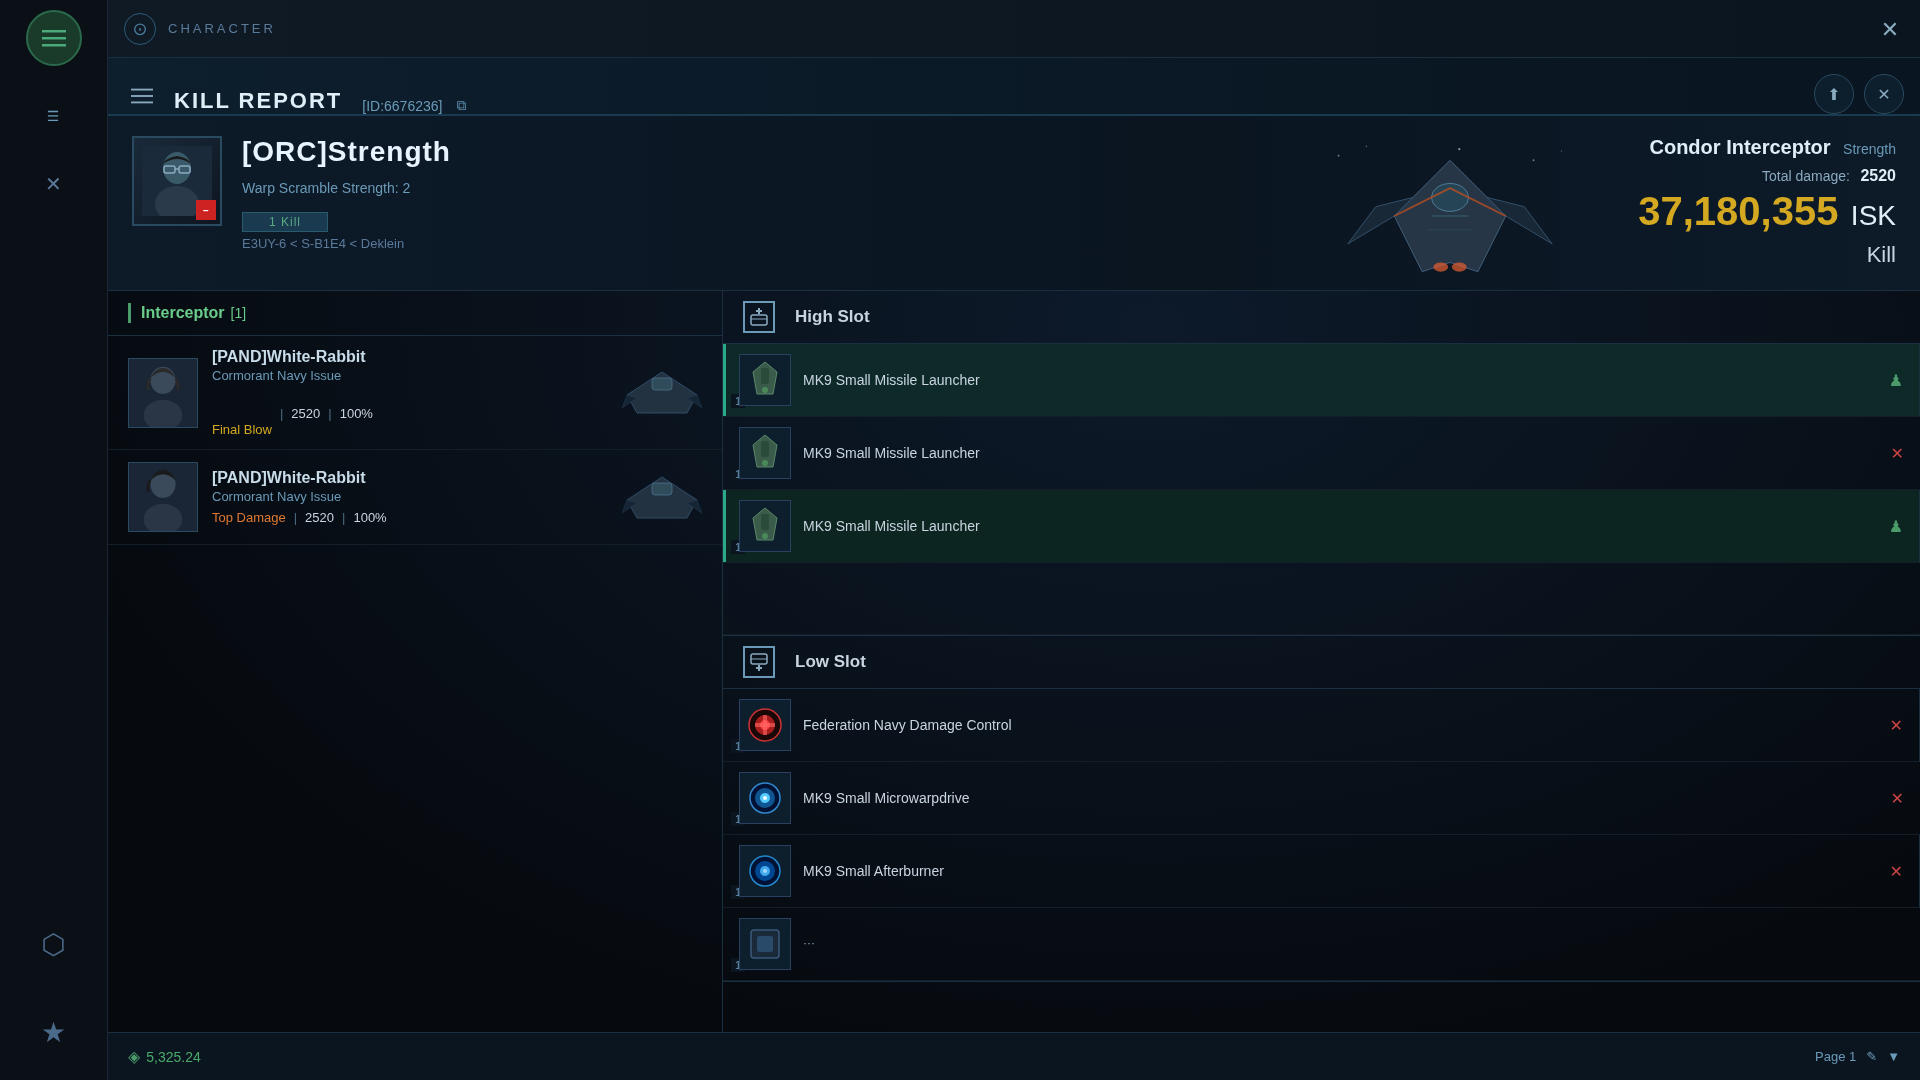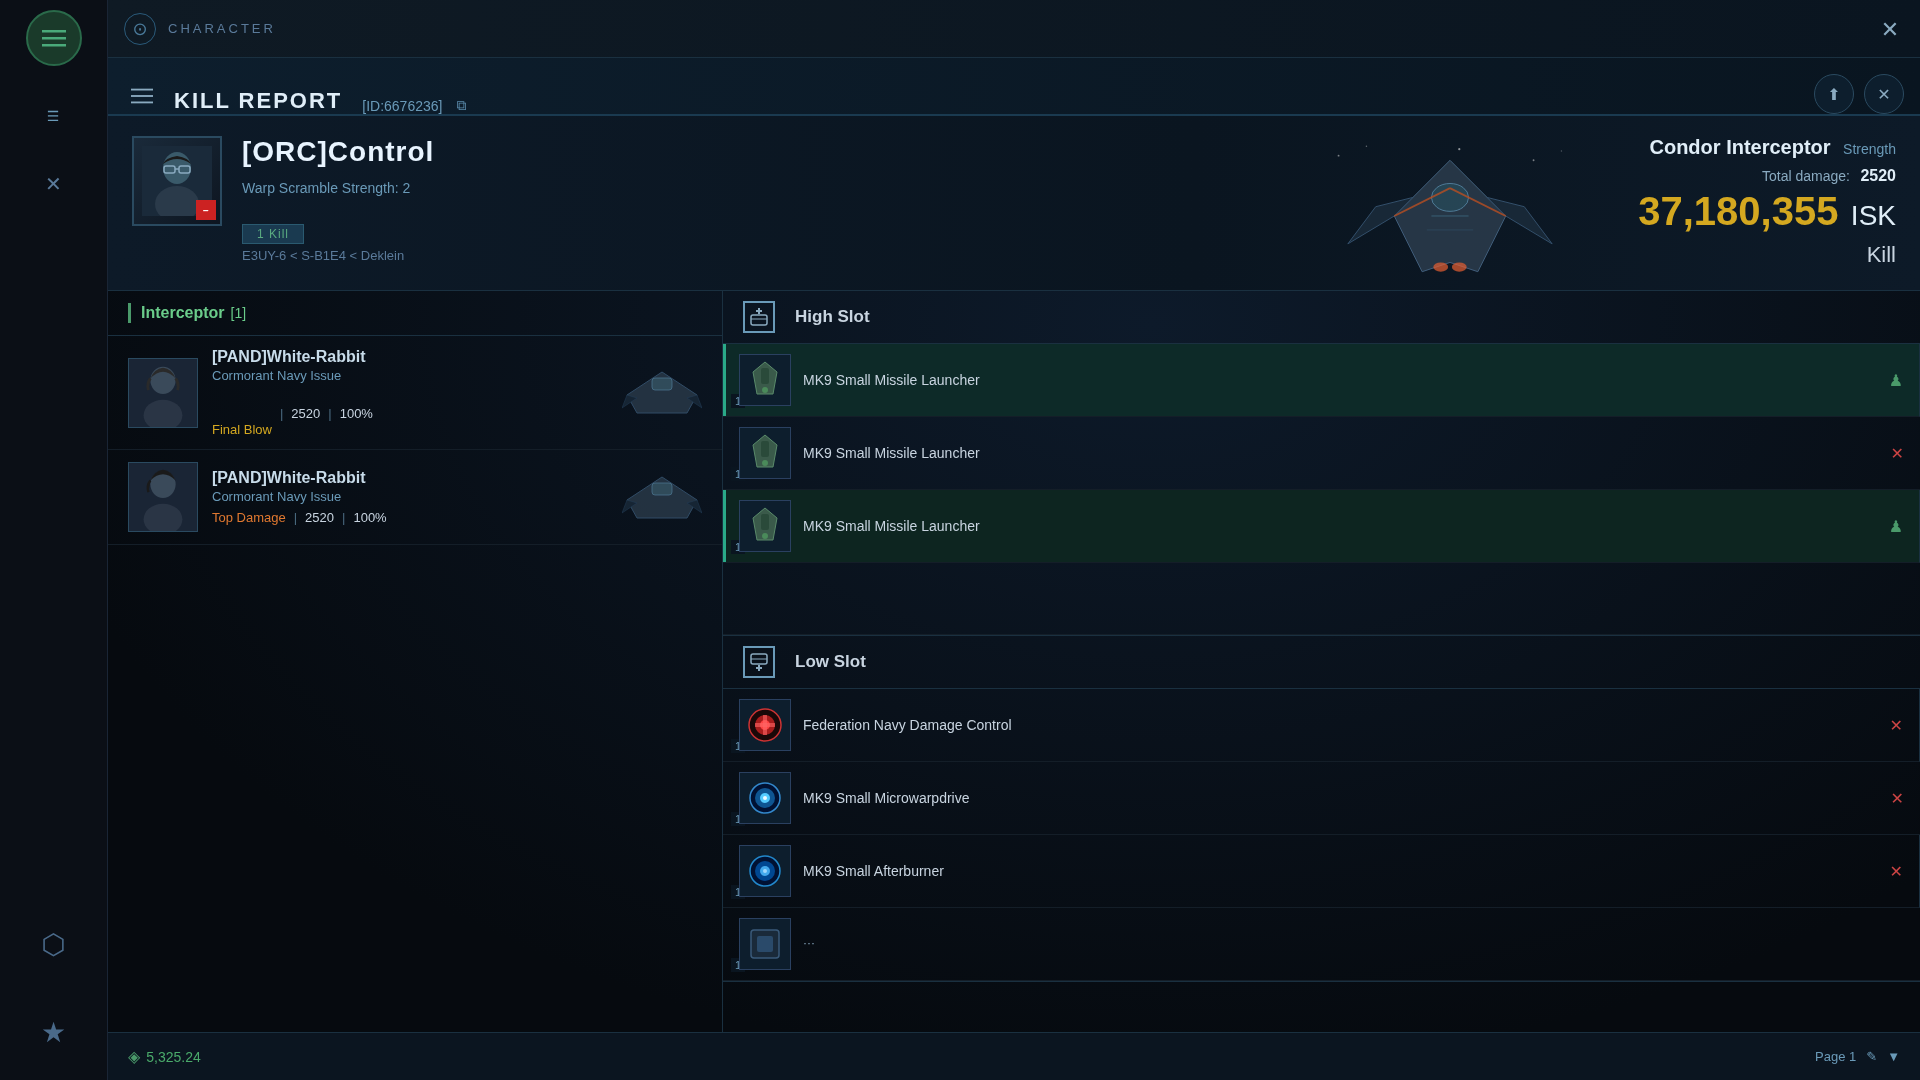--- a/index.html
+++ b/index.html
@@ -190,22 +190,22 @@
       font-size: 14px;
       color: #6a9ab8;
       margin-top: 12px;
     }
     .victim-kill-badge {
       display: inline-block;
       background: #1a3a50;
       border: 1px solid #2a5a70;
       color: #5aaa80;
       font-size: 12px;
-      padding: 2px 14px;
-      margin-top: 28px;
+      padding: 2px 26px;
+      margin-top: 16px;
       letter-spacing: 1px;
     }
     .victim-datetime {
       font-size: 13px;
       color: #5a7a9a;
       margin-top: 8px;
     }
     .victim-location {
       font-size: 13px;
       color: #5a7a9a;
@@ -561,21 +561,21 @@
               <rect x="22" y="20" width="11" height="7" rx="2" fill="none" stroke="#8aaac0" stroke-width="1.5"></rect>
               <rect x="37" y="20" width="11" height="7" rx="2" fill="none" stroke="#8aaac0" stroke-width="1.5"></rect>
               <line x1="33" y1="23" x2="37" y2="23" stroke="#8aaac0" stroke-width="1.5"></line>
 
               <path d="M21 18 Q35 8 49 18 Q47 12 35 10 Q23 12 21 18Z" fill="#1a1a1a"></path>
             </svg>
           </div>
           <div class="victim-corp-badge">−</div>
         </div>
         <div class="victim-info">
-          <div class="victim-name">[ORC]Control</div>
+          <div class="victim-name">[ORC]Strength</div>
           <div class="victim-warp">Warp Scramble Strength: 2</div>
           <div class="victim-kill-badge">1 Kill</div>
           <div class="victim-location">E3UY-6 &lt; S-B1E4 &lt; Deklein</div>
         </div>
 
         <div class="ship-display">
           <svg class="ship-svg" viewBox="0 0 280 160" xmlns="http://www.w3.org/2000/svg">
 
             <circle cx="20" cy="15" r="1" fill="white" opacity="0.5"></circle>
             <circle cx="50" cy="5" r="0.8" fill="white" opacity="0.4"></circle>

